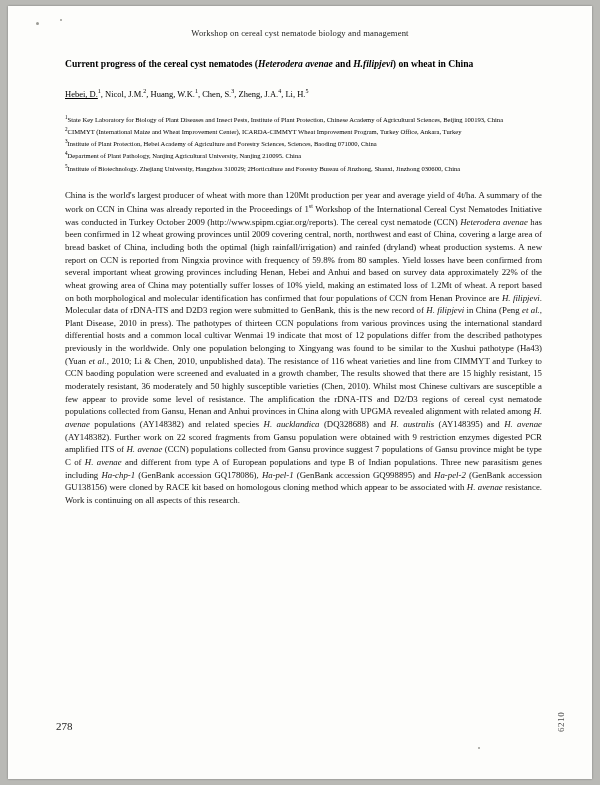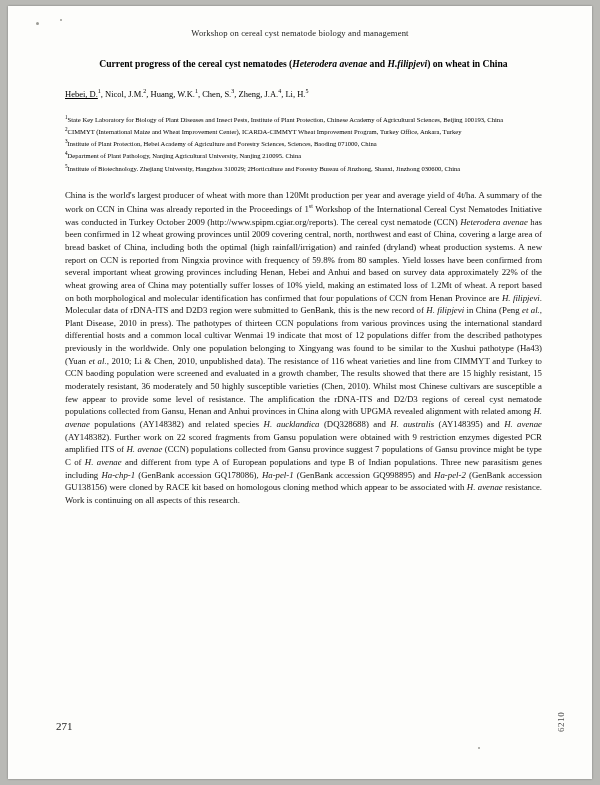--- a/index.html
+++ b/index.html
@@ -46,21 +46,21 @@
   .content {
     position: absolute;
     left: 57px;
     top: 48px;
     width: 477px;
   }
 
   .title {
     font-size: 9.6px;
     font-weight: bold;
-    text-align: center;
+    text-align: left;
     line-height: 1.35;
     margin-top: 4px;
     margin-bottom: 0;
   }
   .title i { font-style: italic; }
 
   .authors {
     font-size: 8.5px;
     margin-top: 16px;
     line-height: 1.4;
@@ -128,16 +128,16 @@
       <p><sup>2</sup>CIMMYT (International Maize and Wheat Improvement Center), ICARDA-CIMMYT Wheat Improvement Program, Turkey Office, Ankara, Turkey</p>
       <p><sup>3</sup>Institute of Plant Protection, Hebei Academy of Agriculture and Forestry Sciences, Sciences, Baoding 071000, China</p>
       <p><sup>4</sup>Department of Plant Pathology, Nanjing Agricultural University, Nanjing 210095. China</p>
       <p><sup>5</sup>Institute of Biotechnology. Zhejiang University, Hangzhou 310029; 2Horticulture and Forestry Bureau of Jinzhong, Shanxi, Jinzhong 030600, China</p>
     </div>
 
     <div class="body-text">China is the world's largest producer of wheat with more than 120Mt production per year and average yield of 4t/ha. A summary of the work on CCN in China was already reported in the Proceedings of 1<sup>st</sup> Workshop of the International Cereal Cyst Nematodes Initiative was conducted in Turkey October 2009 (http://www.spipm.cgiar.org/reports). The cereal cyst nematode (CCN) <i>Heterodera avenae</i> has been confirmed in 12 wheat growing provinces until 2009 covering central, north, northwest and east of China, covering a large area of bread basket of China, including both the optimal (high rainfall/irrigation) and rainfed (dryland) wheat production systems. A new report on CCN is reported from Ningxia province with frequency of 59.8% from 80 samples. Yield losses have been confirmed from several important wheat growing provinces including Henan, Hebei and Anhui and based on survey data approximately 22% of the wheat growing area of China may potentially suffer losses of 10% yield, making an estimated loss of 1.2Mt of wheat. A report based on both morphological and molecular identification has confirmed that four populations of CCN from Henan Province are <i>H. filipjevi</i>. Molecular data of rDNA-ITS and D2D3 region were submitted to GenBank, this is the new record of <i>H. filipjevi</i> in China (Peng <i>et al.</i>, Plant Disease, 2010 in press). The pathotypes of thirteen CCN populations from various provinces using the international standard differential hosts and a common local cultivar Wenmai 19 indicate that most of 12 populations differ from the described pathotypes previously in the worldwide. Only one population belonging to Xingyang was found to be similar to the Xushui pathotype (Ha43) (Yuan <i>et al.</i>, 2010; Li &amp; Chen, 2010, unpublished data). The resistance of 116 wheat varieties and line from CIMMYT and Turkey to CCN baoding population were screened and evaluated in a growth chamber, The results showed that there are 15 highly resistant, 15 moderately resistant, 36 moderately and 50 highly susceptible varieties (Chen, 2010). Whilst most Chinese cultivars are susceptible a few appear to provide some level of resistance. The amplification the rDNA-ITS and D2/D3 regions of cereal cyst nematode populations collected from Gansu, Henan and Anhui provinces in China along with UPGMA revealed alignment with related among <i>H. avenae</i> populations (AY148382) and related species <i>H. aucklandica</i> (DQ328688) and <i>H. australis</i> (AY148395) and <i>H. avenae</i> (AY148382). Further work on 22 scored fragments from Gansu population were obtained with 9 restriction enzymes digested PCR amplified ITS of <i>H. avenae</i> (CCN) populations collected from Gansu province suggest 7 populations of Gansu province might be type C of <i>H. avenae</i> and different from type A of European populations and type B of Indian populations. Three new parasitism genes including <i>Ha-chp-1</i> (GenBank accession GQ178086), <i>Ha-pel-1</i> (GenBank accession GQ998895) and <i>Ha-pel-2</i> (GenBank accession GU138156) were cloned by RACE kit based on homologous cloning method which appear to be associated with <i>H. avenae</i> resistance. Work is continuing on all aspects of this research.</div>
 
   </div>
 
-  <div class="page-number">271</div>
+  <div class="page-number">278</div>
   <div class="corner-code">6210</div>
 
 </div>
 
 </body></html>

